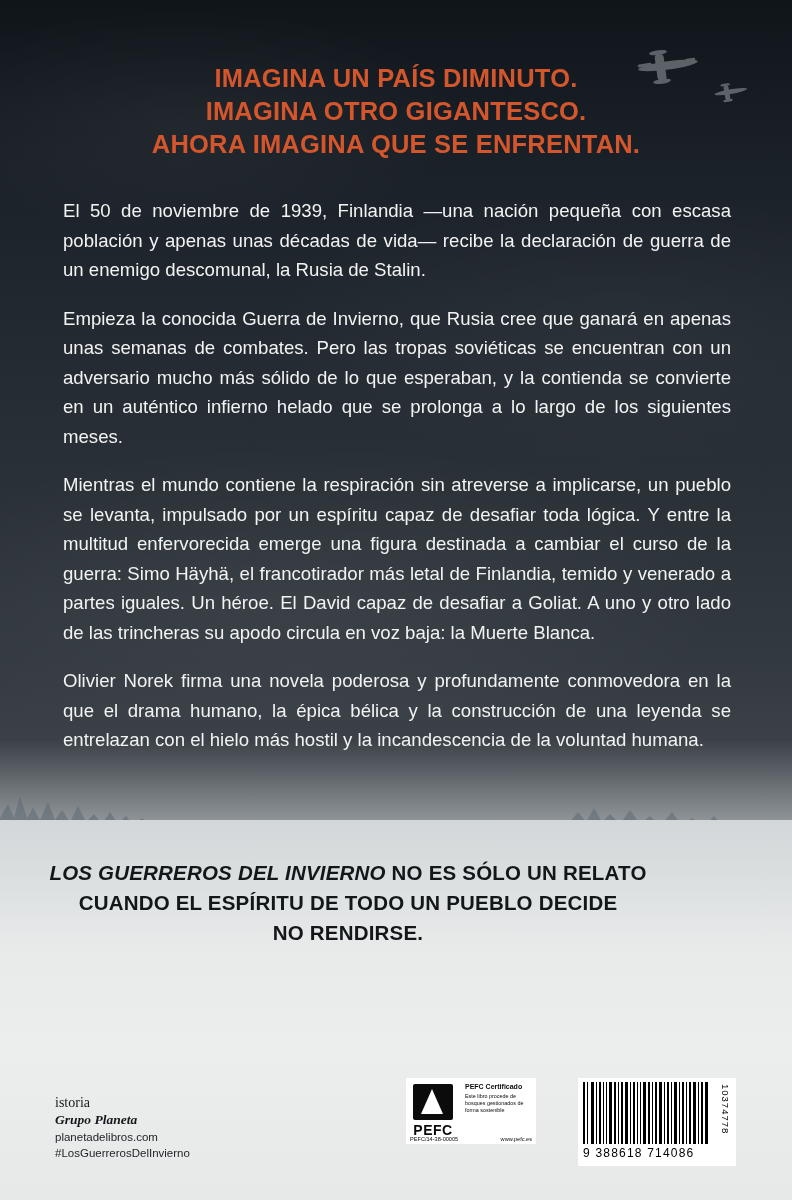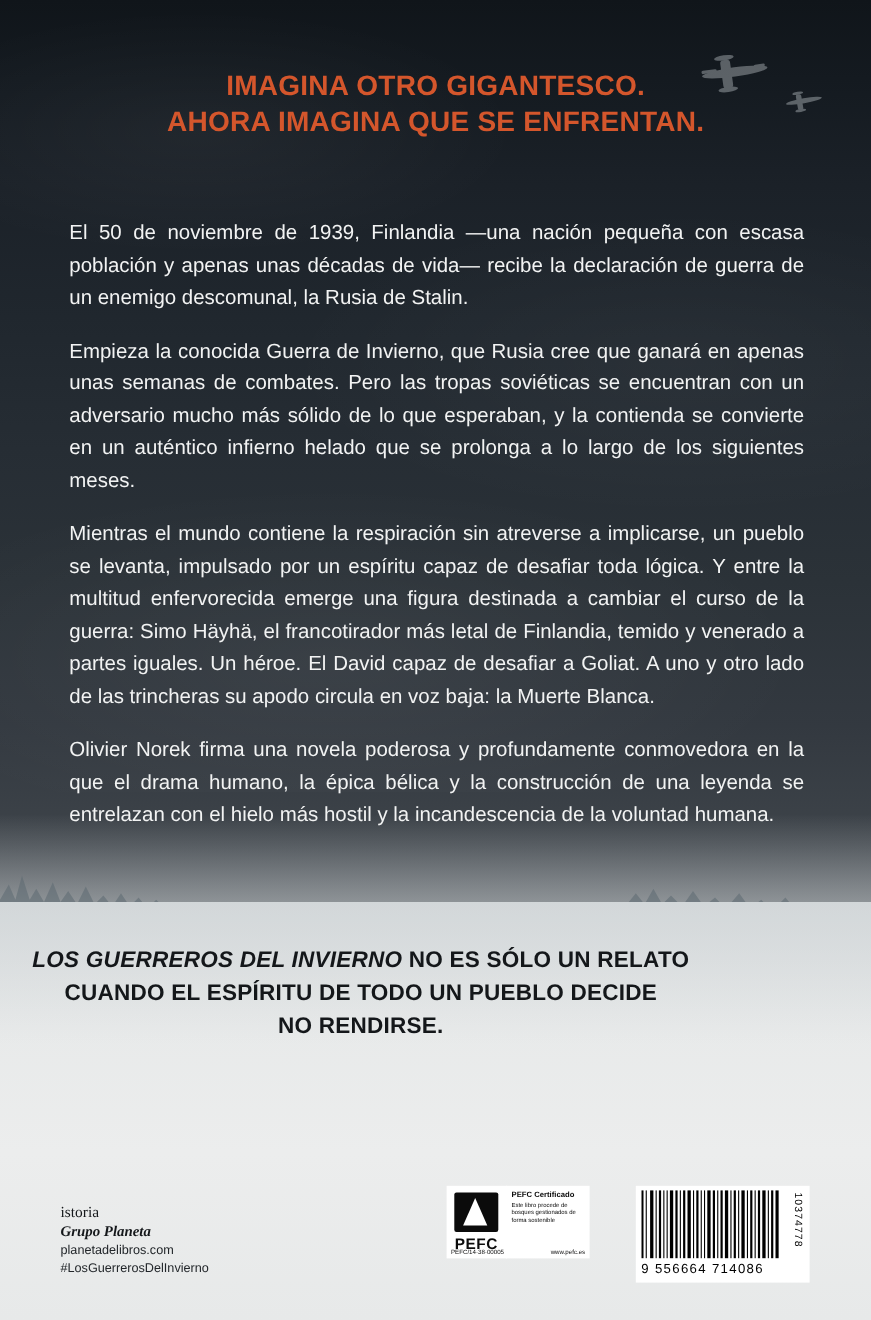--- a/index.html
+++ b/index.html
@@ -135,20 +135,21 @@
     left: 0;
     top: 858px;
     width: 656px;
     text-align: center;
     color: #14171a;
     font-weight: bold;
     font-size: 20.5px;
     line-height: 30px;
     text-transform: uppercase;
     letter-spacing: 0.2px;
+    padding-left: 20px;
   }
   .pullquote .ttl { font-style: italic; }
 
   .footer-left {
     position: absolute;
     left: 55px;
     top: 1095px;
     color: #15181b;
     font-size: 12.5px;
     line-height: 17.5px;
@@ -302,20 +303,21 @@
           <ellipse cx="32" cy="16" rx="30" ry="4.2"></ellipse>
           <rect x="20" y="4" width="9" height="26" rx="3"></rect>
           <ellipse cx="24" cy="2" rx="9" ry="2.4"></ellipse>
           <ellipse cx="24" cy="31" rx="9" ry="2.4"></ellipse>
         </g>
       </g>
     </svg>
   </div>
 
   <div class="headline">
+    <div>Imagina un país diminuto.</div>
     <div>Imagina otro gigantesco.</div>
     <div>Ahora imagina que se enfrentan.</div>
   </div>
 
   <div class="body-copy">
     <p>El 50 de noviembre de 1939, Finlandia —una nación pequeña con escasa población y apenas unas décadas de vida— recibe la declaración de guerra de un enemigo descomunal, la Rusia de Stalin.</p>
     <p>Empieza la conocida Guerra de Invierno, que Rusia cree que ganará en apenas unas semanas de combates. Pero las tropas soviéticas se encuentran con un adversario mucho más sólido de lo que esperaban, y la contienda se convierte en un auténtico infierno helado que se prolonga a lo largo de los siguientes meses.</p>
     <p>Mientras el mundo contiene la respiración sin atreverse a implicarse, un pueblo se levanta, impulsado por un espíritu capaz de desafiar toda lógica. Y entre la multitud enfervorecida emerge una figura destinada a cambiar el curso de la guerra: Simo Häyhä, el francotirador más letal de Finlandia, temido y venerado a partes iguales. Un héroe. El David capaz de desafiar a Goliat. A uno y otro lado de las trincheras su apodo circula en voz baja: la Muerte Blanca.</p>
     <p>Olivier Norek firma una novela poderosa y profundamente conmovedora en la que el drama humano, la épica bélica y la construcción de una leyenda se entrelazan con el hielo más hostil y la incandescencia de la voluntad humana.</p>
   </div>
@@ -394,17 +396,17 @@
       <i style="left:91px;width:3px"></i>
         <i style="left:96px;width:1px"></i>
       <i style="left:99px;width:2px"></i>
         <i style="left:103px;width:1px"></i>
       <i style="left:106px;width:2px"></i>
         <i style="left:110px;width:3px"></i>
       <i style="left:115px;width:1px"></i>
         <i style="left:118px;width:2px"></i>
       <i style="left:122px;width:3px"></i>
     </div>
-    <div class="isbn-text">9 556664 714086</div>
+    <div class="isbn-text">9 388618 714086</div>
     <div class="side-code">10374778</div>
   </div>
 
 </div>
 
 </body></html>

